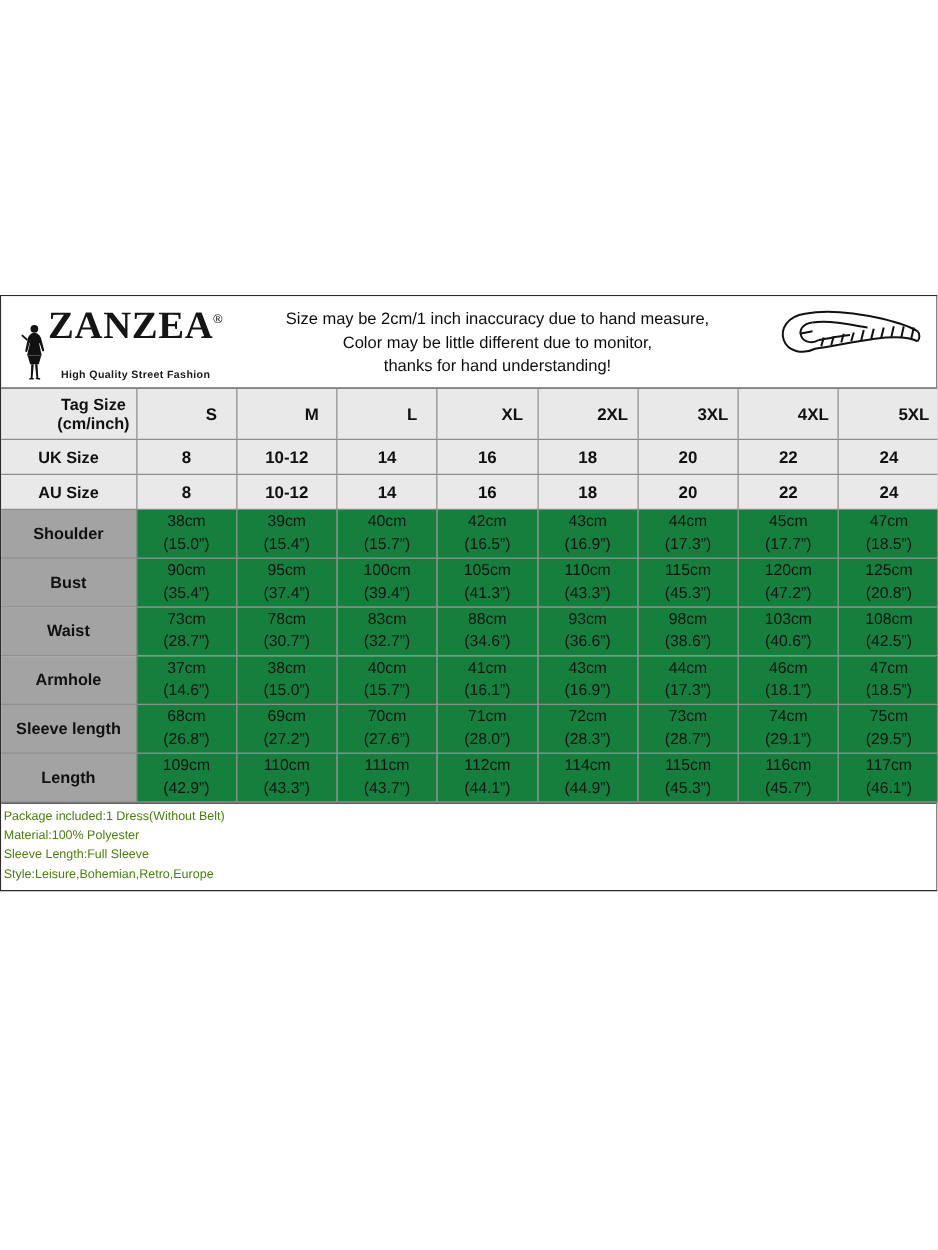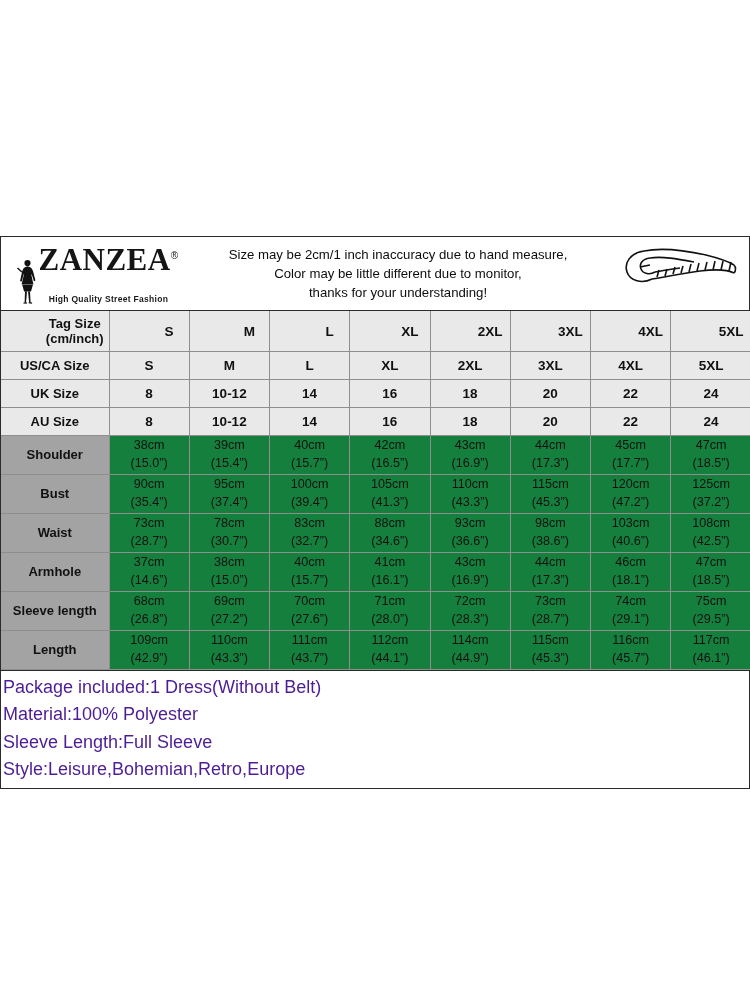--- a/index.html
+++ b/index.html
@@ -145,22 +145,22 @@
   .cm   { display: block; }
   .inch { display: block; }
 
   
   .notes {
     border-top: 1px solid #2b2b2b;
     padding: 3px 0 5px 2px;
     background: #ffffff;
   }
   .note-line {
-    font-size: 18px;
-    color: #4c1d95;
+    font-size: 10px;
+    color: #4d7c0f;
     line-height: 1.52;
     white-space: nowrap;
   }
 </style>
 </head>
 <body>
 
 <div id="sheet">
 
   <div class="banner">
@@ -180,21 +180,21 @@
         <div class="brand-words">
           <div class="brand-name"><span>ZANZEA</span><span class="brand-reg">®</span></div>
           <div class="brand-tagline">High Quality Street Fashion</div>
         </div>
       </div>
     </div>
 
     <div class="notice-cell">
       <div class="notice-line">Size may be 2cm/1 inch inaccuracy due to hand measure,</div>
       <div class="notice-line">Color may be little different due to monitor,</div>
-      <div class="notice-line">thanks for your understanding!</div>
+      <div class="notice-line">thanks for hand understanding!</div>
     </div>
 
     <div class="tape-cell">
       <svg class="tape-svg" width="118" height="62" viewBox="0 0 118 62">
         <g fill="none" stroke="#111" stroke-width="1.6">
           <path d="M24 8 C10 10 4 20 7 29 C10 38 22 41 32 36"></path>
           <path d="M30 15 C22 16 19 21 21 26 C23 31 30 32 35 29"></path>
           <path d="M24 8 C44 4 68 8 86 12 C98 15 108 18 114 22"></path>
           <path d="M32 36 C46 34 64 30 80 28 C96 26 108 27 114 30"></path>
           <path d="M114 22 C116 24 116 28 114 30"></path>
@@ -238,31 +238,20 @@
         <td>S</td>
         <td>M</td>
         <td>L</td>
         <td>XL</td>
         <td>2XL</td>
         <td>3XL</td>
         <td>4XL</td>
         <td>5XL</td>
       </tr>
 
-      <tr class="row-size">
-        <td class="label-cell">US/CA Size</td>
-        <td>S</td>
-        <td>M</td>
-        <td>L</td>
-        <td>XL</td>
-        <td>2XL</td>
-        <td>3XL</td>
-        <td>4XL</td>
-        <td>5XL</td>
-      </tr>
 
       <tr class="row-size">
         <td class="label-cell">UK Size</td>
         <td>8</td>
         <td>10-12</td>
         <td>14</td>
         <td>16</td>
         <td>18</td>
         <td>20</td>
         <td>22</td>
@@ -342,21 +331,21 @@
         <td>
             <span class="cm">115cm</span>
             <span class="inch">(45.3”)</span>
           </td>
         <td>
             <span class="cm">120cm</span>
             <span class="inch">(47.2”)</span>
           </td>
         <td>
             <span class="cm">125cm</span>
-            <span class="inch">(37.2”)</span>
+            <span class="inch">(20.8”)</span>
           </td>
       </tr>
 
       <tr class="row-meas">
         <td class="label-cell">Waist</td>
         <td>
             <span class="cm">73cm</span>
             <span class="inch">(28.7”)</span>
           </td>
         <td>

